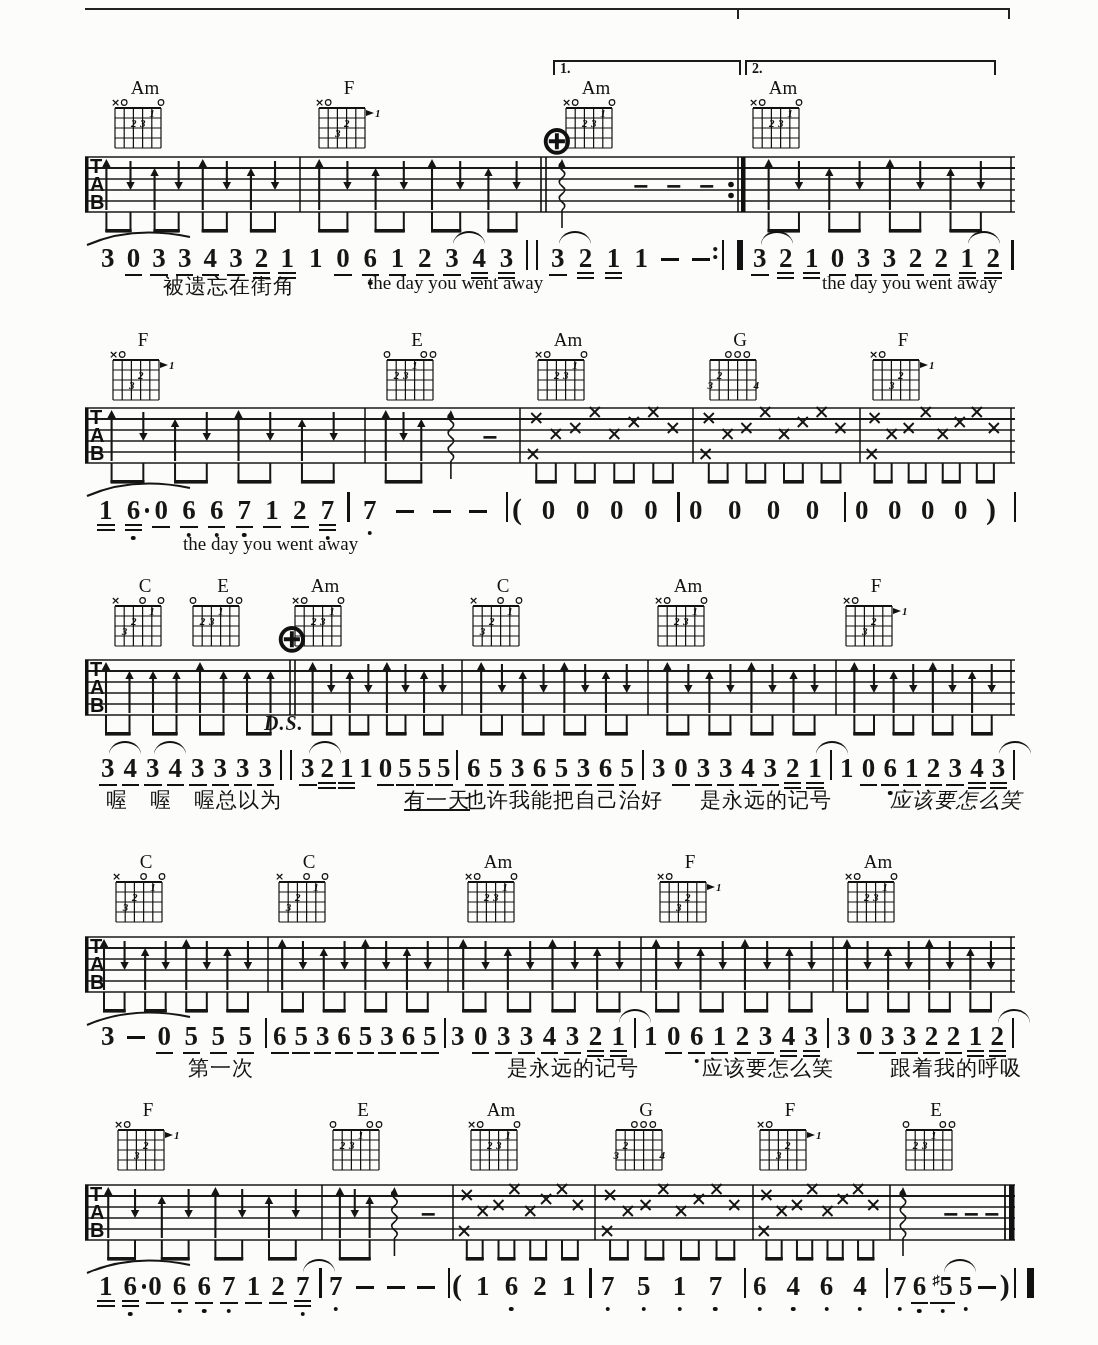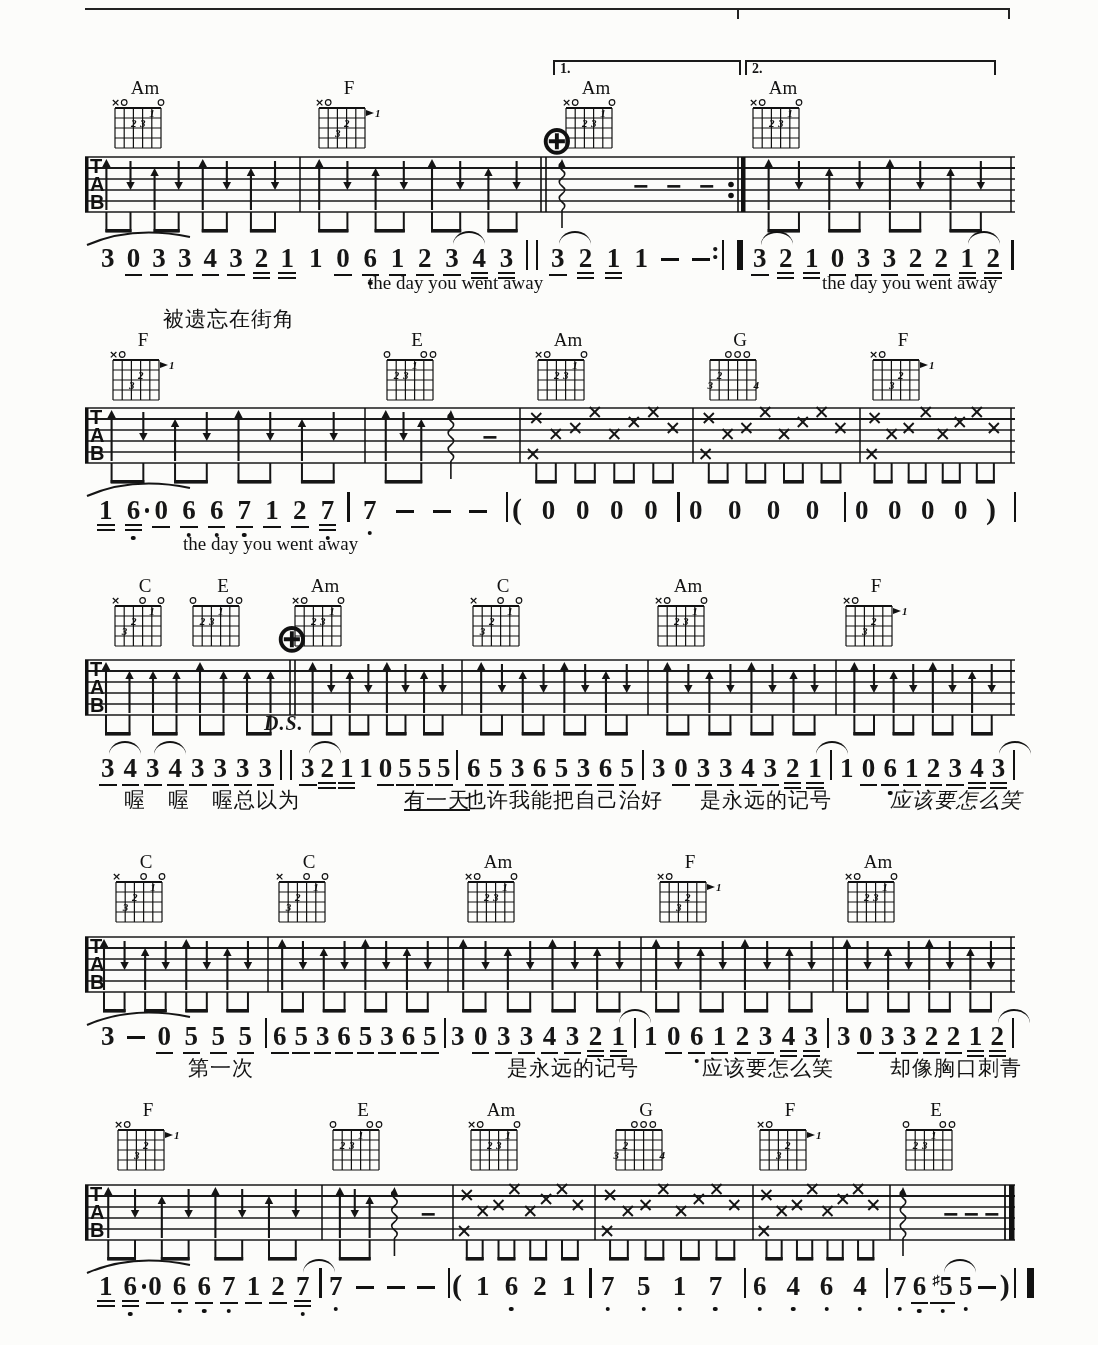--- a/index.html
+++ b/index.html
@@ -295,21 +295,21 @@
       <span class="nt u2">1</span>
       <span class="nt u1">0</span>
       <span class="nt u1">3</span>
       <span class="nt u1">3</span>
       <span class="nt u1">2</span>
       <span class="nt u1">2</span>
       <span class="nt u2">1<i class="ac"></i></span>
       <span class="nt u2">2</span>
       <span class="bar"></span>
     </div>
-    <span class="lyr cjk" style="left: 163px; top: 272px; margin-top: 33px;">被遗忘在街角</span>
+    <span class="lyr cjk" style="left: 163px; top: 272px;">被遗忘在街角</span>
     <span class="lyr" style="left: 368px; top: 272px;">the day you went away</span>
     <span class="lyr" style="left: 822px; top: 272px;">the day you went away</span>
     <svg width="930" height="122" viewBox="0 0 930 122" style="left: 85px; top: 396px;">
       <line x1="0" y1="12" x2="930" y2="12" stroke="#1a1a1a" stroke-width="1.3"></line>
       <line x1="0" y1="23" x2="930" y2="23" stroke="#1a1a1a" stroke-width="1.9"></line>
       <line x1="0" y1="34" x2="930" y2="34" stroke="#1a1a1a" stroke-width="1.3"></line>
       <line x1="0" y1="45" x2="930" y2="45" stroke="#1a1a1a" stroke-width="1.3"></line>
       <line x1="0" y1="56" x2="930" y2="56" stroke="#1a1a1a" stroke-width="1.3"></line>
       <line x1="0" y1="67" x2="930" y2="67" stroke="#1a1a1a" stroke-width="1.3"></line>
       <rect x="0" y="12" width="3.5" height="55" fill="#111"></rect>
@@ -947,21 +947,21 @@
       <span class="nt">1</span>
       <span class="nt u1">0</span>
       <span class="nt u1">6<i class="dt"></i></span>
       <span class="nt u1">1</span>
       <span class="nt u1">2</span>
       <span class="nt u1">3</span>
       <span class="nt u2">4</span>
       <span class="nt u2">3<i class="ac"></i></span>
       <span class="bar"></span>
     </div>
-    <span class="lyr cjk" style="left: 124px; top: 786px;">喔　喔　喔总以为</span>
+    <span class="lyr cjk" style="left: 106px; top: 786px;">喔　喔　喔总以为</span>
     <span class="lyr cjk" style="left: 404px; top: 786px; text-decoration: underline;">有一天</span>
     <span class="lyr cjk" style="left: 465px; top: 786px;">也许我能把自己治好</span>
     <span class="lyr cjk" style="left: 700px; top: 786px;">是永远的记号</span>
     <span class="lyr cjk" style="left: 890px; top: 786px; font-style: italic;">应该要怎么笑</span>
     <svg width="930" height="122" viewBox="0 0 930 122" style="left: 85px; top: 925px;">
       <line x1="0" y1="12" x2="930" y2="12" stroke="#1a1a1a" stroke-width="1.3"></line>
       <line x1="0" y1="23" x2="930" y2="23" stroke="#1a1a1a" stroke-width="1.9"></line>
       <line x1="0" y1="34" x2="930" y2="34" stroke="#1a1a1a" stroke-width="1.3"></line>
       <line x1="0" y1="45" x2="930" y2="45" stroke="#1a1a1a" stroke-width="1.3"></line>
       <line x1="0" y1="56" x2="930" y2="56" stroke="#1a1a1a" stroke-width="1.3"></line>
@@ -1276,21 +1276,21 @@
       <span class="nt u1">3</span>
       <span class="nt u1">2</span>
       <span class="nt u1">2</span>
       <span class="nt u2">1</span>
       <span class="nt u2">2<i class="ac"></i></span>
       <span class="bar"></span>
     </div>
     <span class="lyr cjk" style="left: 188px; top: 1054px;">第一次</span>
     <span class="lyr cjk" style="left: 507px; top: 1054px;">是永远的记号</span>
     <span class="lyr cjk" style="left: 702px; top: 1054px;">应该要怎么笑</span>
-    <span class="lyr cjk" style="left: 890px; top: 1054px;">却像胸口刺青</span>
+    <span class="lyr cjk" style="left: 890px; top: 1054px;">跟着我的呼吸</span>
     <svg width="930" height="122" viewBox="0 0 930 122" style="left: 85px; top: 1173px;">
       <line x1="0" y1="12" x2="930" y2="12" stroke="#1a1a1a" stroke-width="1.3"></line>
       <line x1="0" y1="23" x2="930" y2="23" stroke="#1a1a1a" stroke-width="1.9"></line>
       <line x1="0" y1="34" x2="930" y2="34" stroke="#1a1a1a" stroke-width="1.3"></line>
       <line x1="0" y1="45" x2="930" y2="45" stroke="#1a1a1a" stroke-width="1.3"></line>
       <line x1="0" y1="56" x2="930" y2="56" stroke="#1a1a1a" stroke-width="1.3"></line>
       <line x1="0" y1="67" x2="930" y2="67" stroke="#1a1a1a" stroke-width="1.3"></line>
       <rect x="0" y="12" width="3.5" height="55" fill="#111"></rect>
       <text x="5" y="28" class="tabletter">T</text>
       <text x="5" y="46" class="tabletter">A</text>

